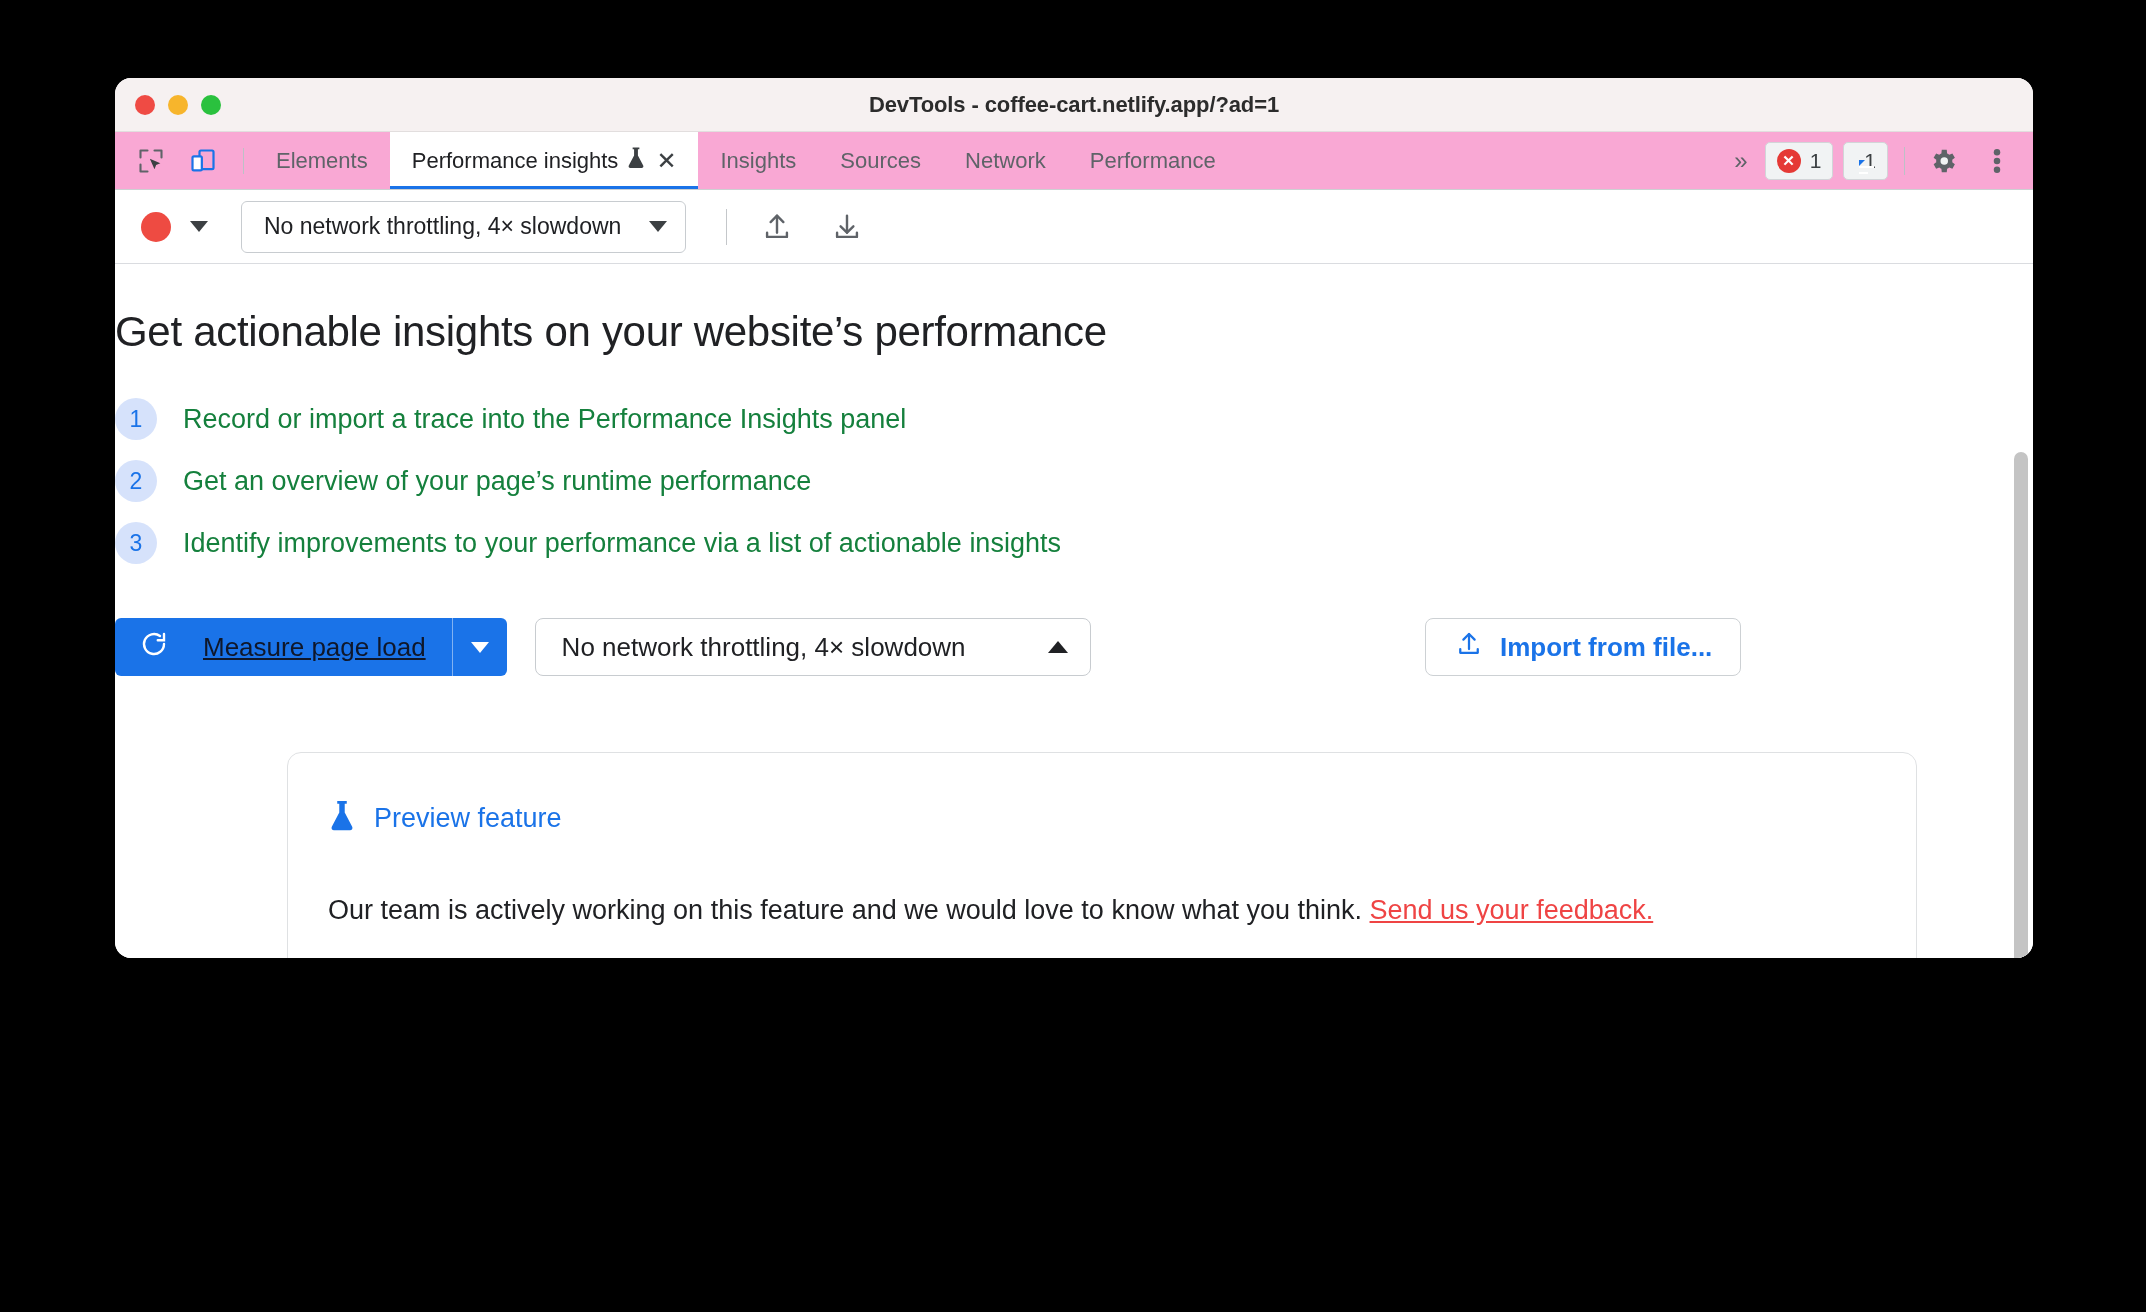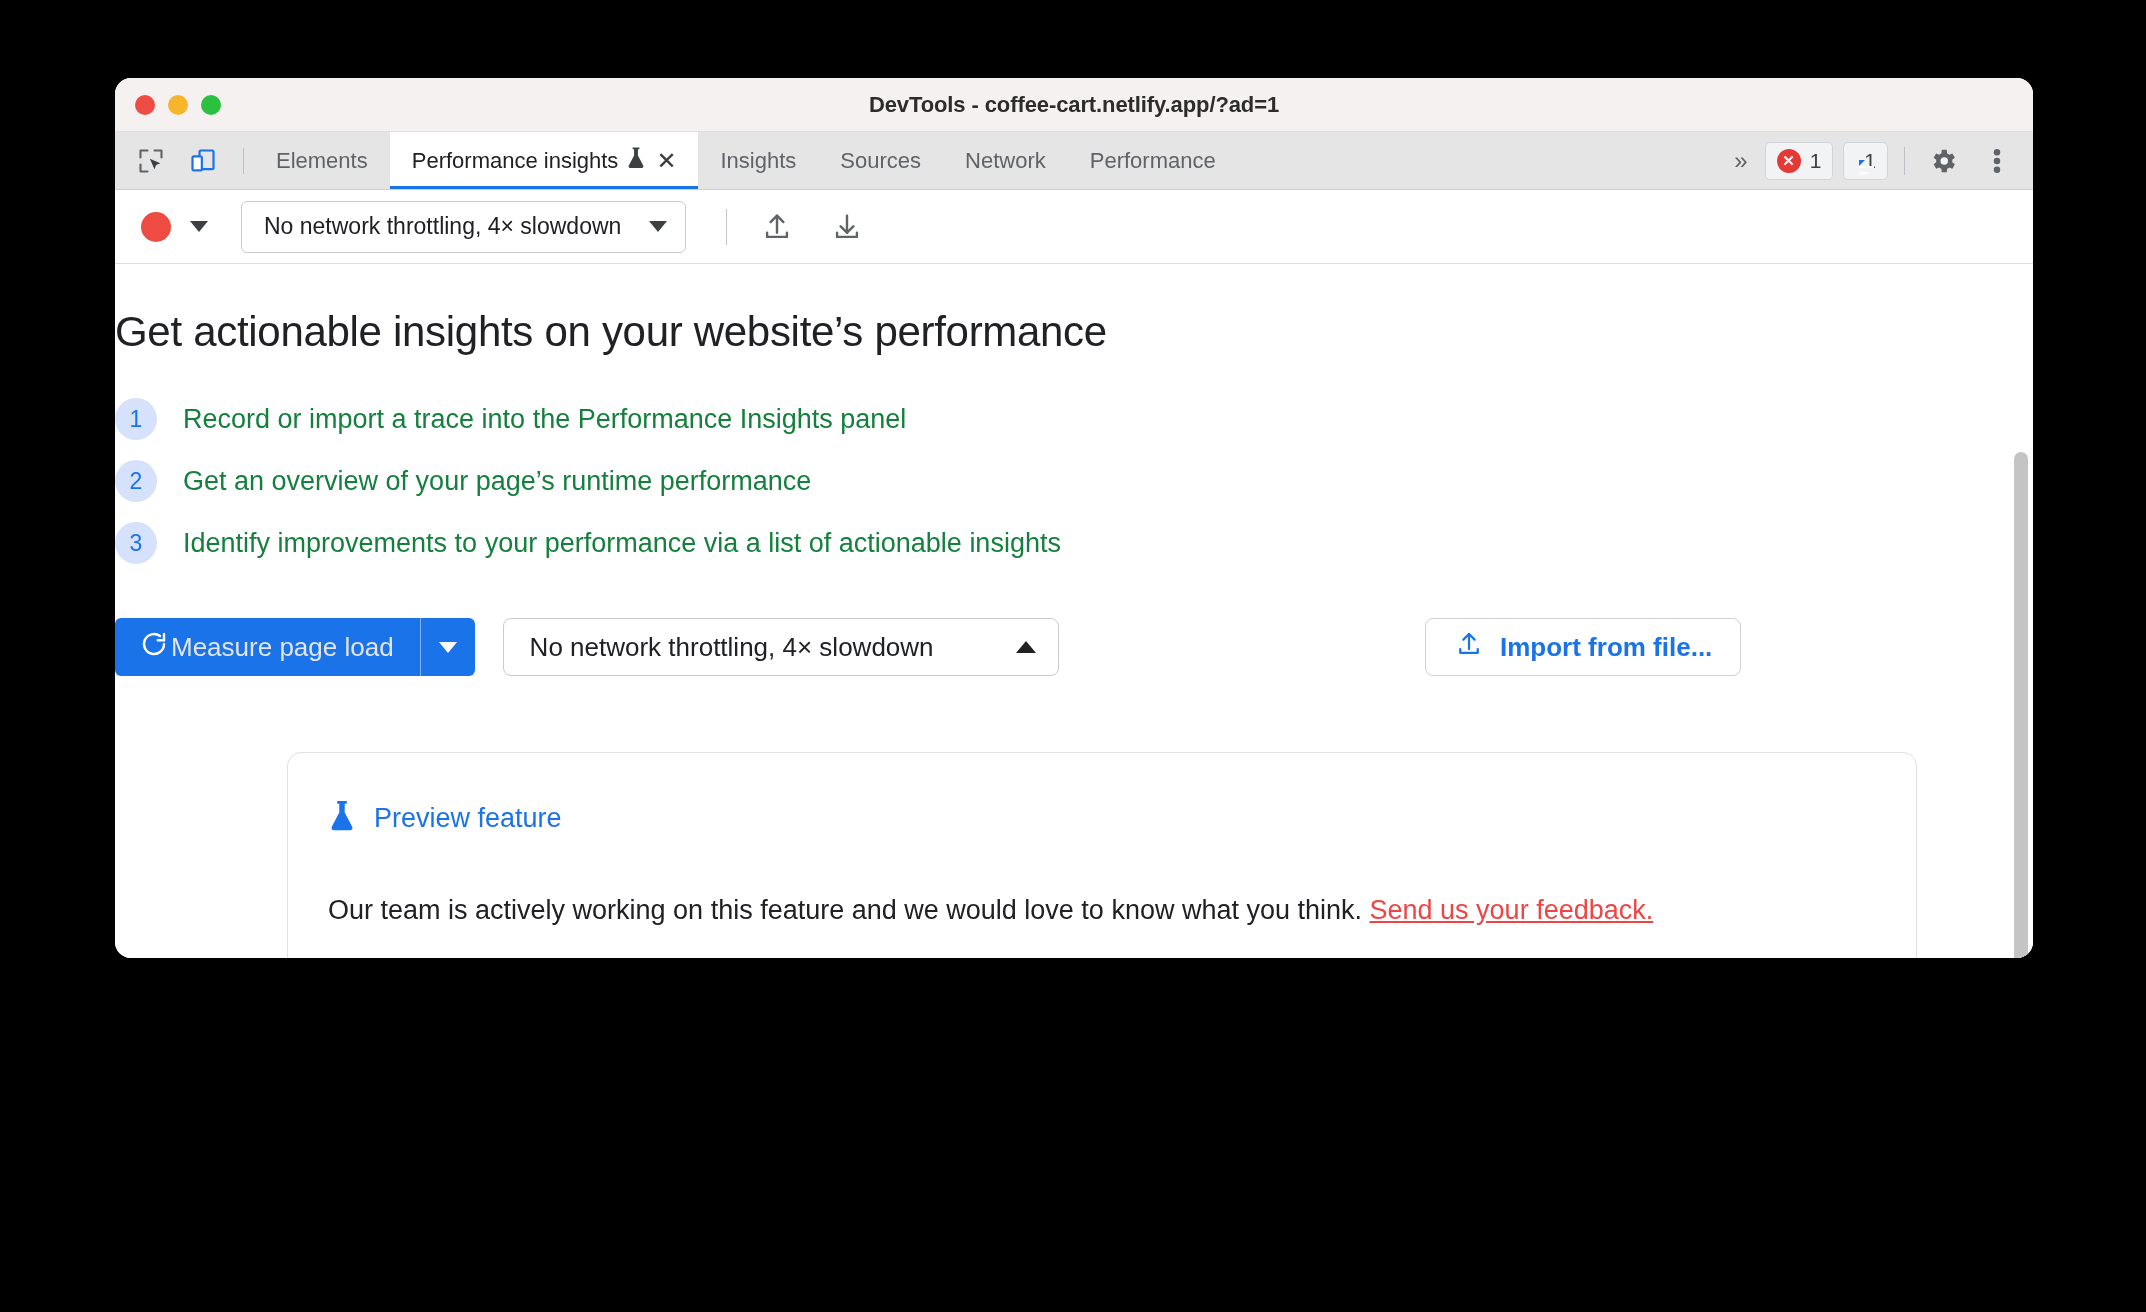--- a/index.html
+++ b/index.html
@@ -34,21 +34,21 @@
   .dot { width: 20px; height: 20px; border-radius: 50%; }
   .dot.red { background: #ef4b44; }
   .dot.yellow { background: #f7b52c; }
   .dot.green { background: #2ac13e; }
   .win-title { font-size: 22px; font-weight: bold; color: #2c2c2c; letter-spacing: -0.1px; }
 
   
   .tabbar {
     position: relative;
     height: 58px;
-    background: #e5e5e5;
+    background: #f9a8d4;
     border-bottom: 1px solid #cdd0d2;
     display: flex; align-items: stretch;
   }
   .tb-left { display: flex; align-items: center; padding-left: 14px; gap: 8px; }
   .icon-btn {
     width: 44px; height: 44px;
     display: flex; align-items: center; justify-content: center;
     border-radius: 4px;
   }
   .tb-sep { width: 1px; height: 26px; background: #bdc1c6; margin: 0 10px; align-self: center; }
@@ -131,23 +131,23 @@
   }
   .step-text { font-size: 27px; color: #15803d; }
 
   .actions { display: flex; align-items: center; position: relative; }
   .measure-btn {
     display: flex; align-items: stretch;
     background: #1a73e8; border-radius: 6px; overflow: hidden;
     height: 58px;
   }
   .measure-main {
-    display: flex; align-items: center; gap: 2px;
+    display: flex; align-items: center; gap: 34px;
     padding: 0 26px 0 24px;
-    color: #e5e5e5; font-size: 26px;
+    color: #0f172a; font-size: 26px; text-decoration: underline;
   }
   .measure-split { width: 1px; background: rgba(255,255,255,0.45); }
   .measure-caret { width: 54px; display: flex; align-items: center; justify-content: center; }
   .caret-white { width: 0; height: 0; border-left: 9px solid transparent; border-right: 9px solid transparent;
     border-top: 11px solid #fff; }
 
   .throttle-select2 {
     margin-left: 28px;
     height: 58px; width: 556px;
     border: 1px solid #c8ccd0; border-radius: 8px; background: #fff;

